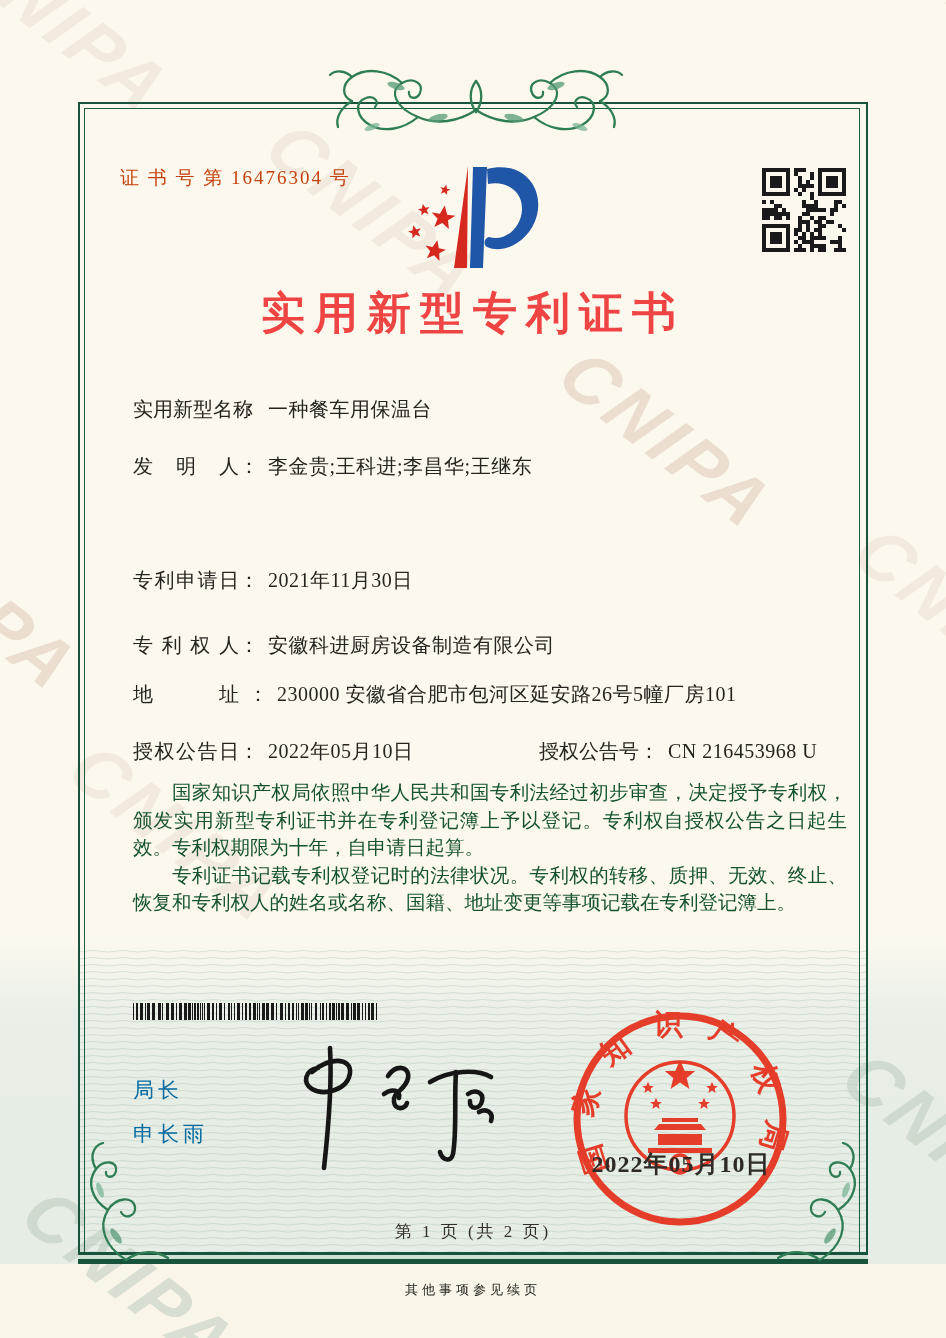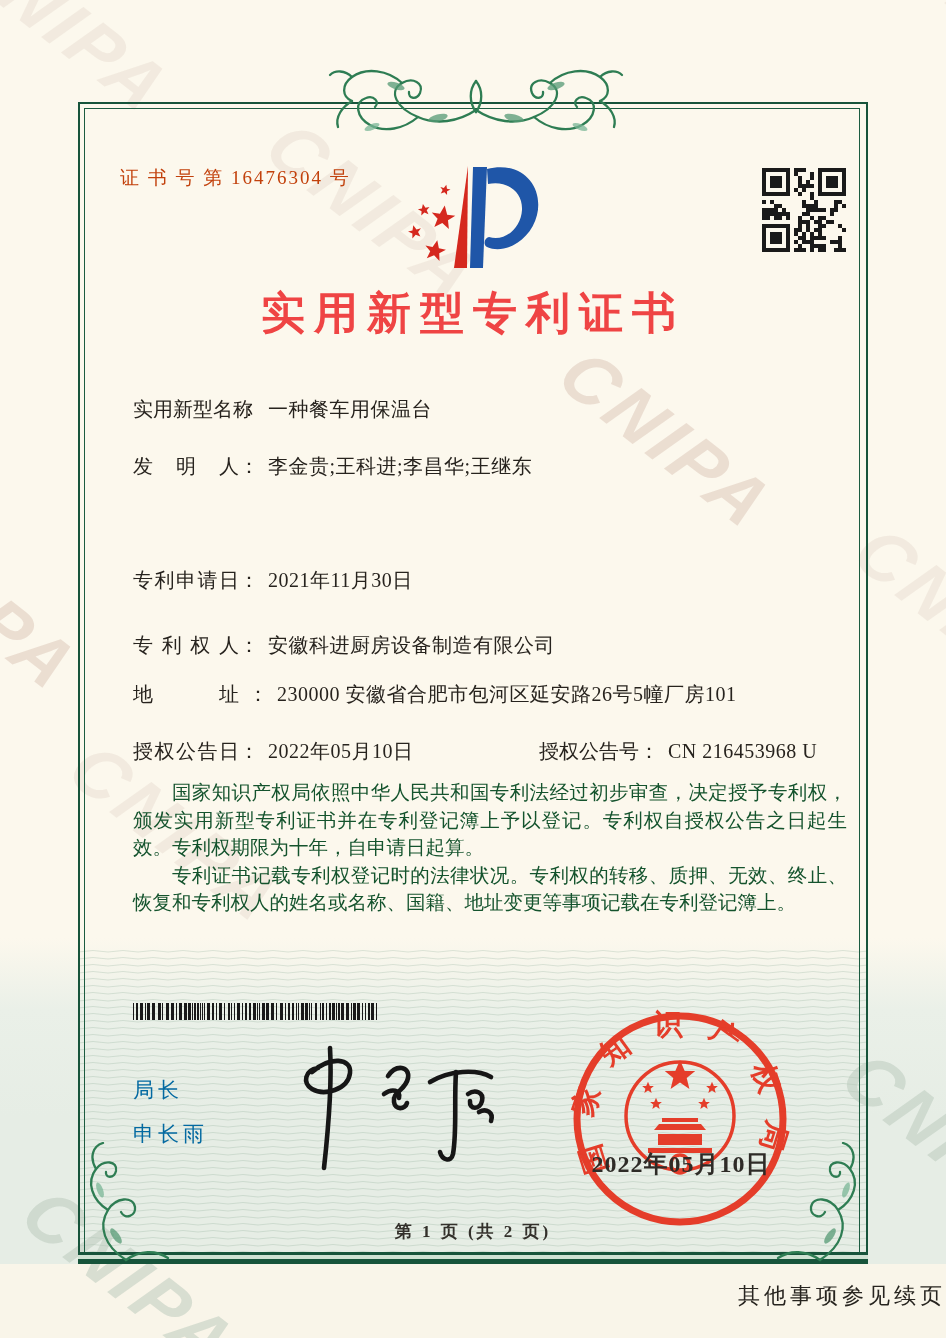--- a/index.html
+++ b/index.html
@@ -49,23 +49,23 @@
 
   
   #barcode{position:absolute;left:133px;top:1003px;z-index:4;}
   .sig-label{position:absolute;left:133px;z-index:4;font-family:"Liberation Sans",sans-serif;
       font-size:21px;letter-spacing:4px;color:#0369a1;}
   #signature{position:absolute;left:272px;top:1040px;z-index:4;}
   #seal{position:absolute;left:558px;top:996px;z-index:4;opacity:.94;}
   .seal-date{position:absolute;left:590px;top:1148px;width:182px;text-align:center;z-index:5;
       font-size:24px;letter-spacing:1px;color:#2e2b27;font-weight:bold;}
   .page-info{position:absolute;left:0;top:1220px;width:946px;text-align:center;z-index:4;
-      font-size:17px;letter-spacing:3px;color:#33302b;font-weight:bold;}
-  .note{position:absolute;left:0;top:1281px;width:946px;text-align:right;z-index:4;
-      font-size:22px;letter-spacing:4px;color:#27241f;}
+      font-size:17px;letter-spacing:3px;color:#33302b;}
+  .note{position:absolute;left:0;top:1281px;width:946px;text-align:center;z-index:4;
+      font-size:13px;letter-spacing:4px;color:#27241f;}
 </style>
 </head>
 <body>
 
 <div class="page">
 
   <div class="green-zone"></div>
   <div class="below-band"></div>
   <svg id="waves" width="790" height="312">
       <path d="M0 4 q15 -3 30 0 q15 -3 30 0 q15 -3 30 0 q15 -3 30 0 q15 -3 30 0 q15 -3 30 0 q15 -3 30 0 q15 -3 30 0 q15 -3 30 0 q15 -3 30 0 q15 -3 30 0 q15 -3 30 0 q15 -3 30 0 q15 -3 30 0 q15 -3 30 0 q15 -3 30 0 q15 -3 30 0 q15 -3 30 0 q15 -3 30 0 q15 -3 30 0 q15 -3 30 0 q15 -3 30 0 q15 -3 30 0 q15 -3 30 0 q15 -3 30 0 q15 -3 30 0 q15 -3 30 0" fill="none" stroke="rgba(128,162,138,0.25)" stroke-width="1"></path>

